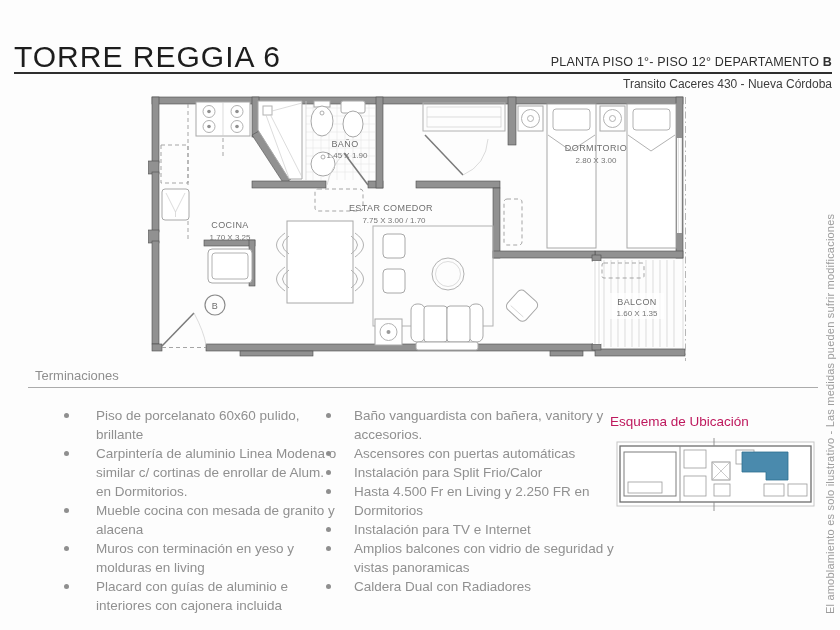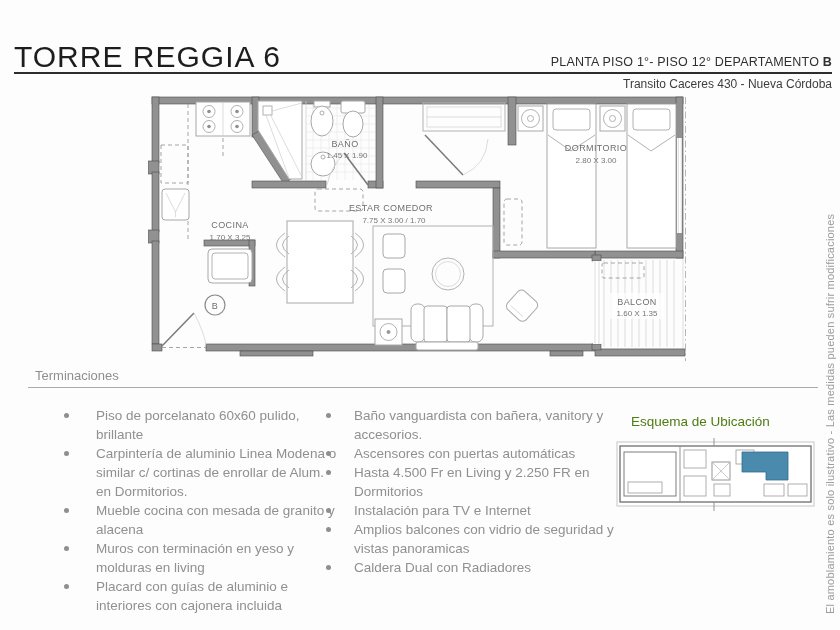--- a/index.html
+++ b/index.html
@@ -26,21 +26,21 @@
   .sec-h{position:absolute;left:28px;top:368px;font-size:13px;color:#8f8f8f;margin-left:7px;}
   .sec-rule{position:absolute;left:28px;top:387px;width:790px;height:1px;background:#ababab;}
   ul.blist{position:absolute;margin:12px;padding:0;list-style:none;font-size:13.5px;line-height:19px;color:#909090;}
   ul.blist.left{left:38px;top:394px;width:292px;}
   ul.blist.right{left:304px;top:394px;width:300px;}
   ul.blist li{position:relative;padding-left:46px;}
   ul.blist.right li{padding-left:38px;}
   ul.blist li::before{content:"";position:absolute;left:14px;top:7px;width:5px;height:5px;border-radius:50%;background:#8f8f8f;}
   ul.blist.right li::before{left:10px;}
   
-  .loc-h{position:absolute;left:631px;top:414px;font-size:13.5px;color:#4d7c0f;}
+  .loc-h{position:absolute;left:610px;top:414px;font-size:13.5px;color:#be185d;}
   .loc-d{position:absolute;left:614px;top:436px;}
   .areas{position:absolute;left:632px;top:548px;font-size:12.5px;line-height:17px;color:#8f8f8f;}
   
   .side-note{position:absolute;left:0;top:0;transform:translate(824px,614px) rotate(-90deg);
              transform-origin:0 0;width:508px;font-size:11px;color:#9c9c9c;letter-spacing:.2px;}
 </style>
 </head>
 <body>
 
 <div class="page">
@@ -253,20 +253,21 @@
   <ul class="blist left">
     <li>Piso de porcelanato  60x60 pulido, brillante</li>
     <li>Carpintería de aluminio Linea Modena o similar c/ cortinas de enrollar de Alum. en Dormitorios.</li>
     <li>Mueble cocina con mesada  de granito y alacena</li>
     <li>Muros con terminación en yeso y molduras en living</li>
     <li>Placard con guías de aluminio e interiores con cajonera incluida</li>
   </ul>
   <ul class="blist right">
     <li>Baño vanguardista con bañera, vanitory y accesorios.</li>
     <li>Ascensores con puertas automáticas</li>
+    <li>Instalación para Split Frio/Calor</li>
     <li>Hasta 4.500 Fr en Living y 2.250 FR en Dormitorios</li>
     <li>Instalación para TV e Internet</li>
     <li>Amplios balcones con vidrio de seguridad y vistas panoramicas</li>
     <li>Caldera Dual con Radiadores</li>
   </ul>
 
   <div class="loc-h">Esquema de Ubicación</div>
   <svg class="loc-d" width="204" height="78" viewBox="0 0 204 78" xmlns="http://www.w3.org/2000/svg">
     <rect x="3" y="6" width="197" height="64" fill="#ffffff" stroke="#c6c6c6" stroke-width="1"></rect>
     <rect x="6" y="10" width="191" height="56" fill="none" stroke="#6e6e6e" stroke-width="1.3"></rect>

